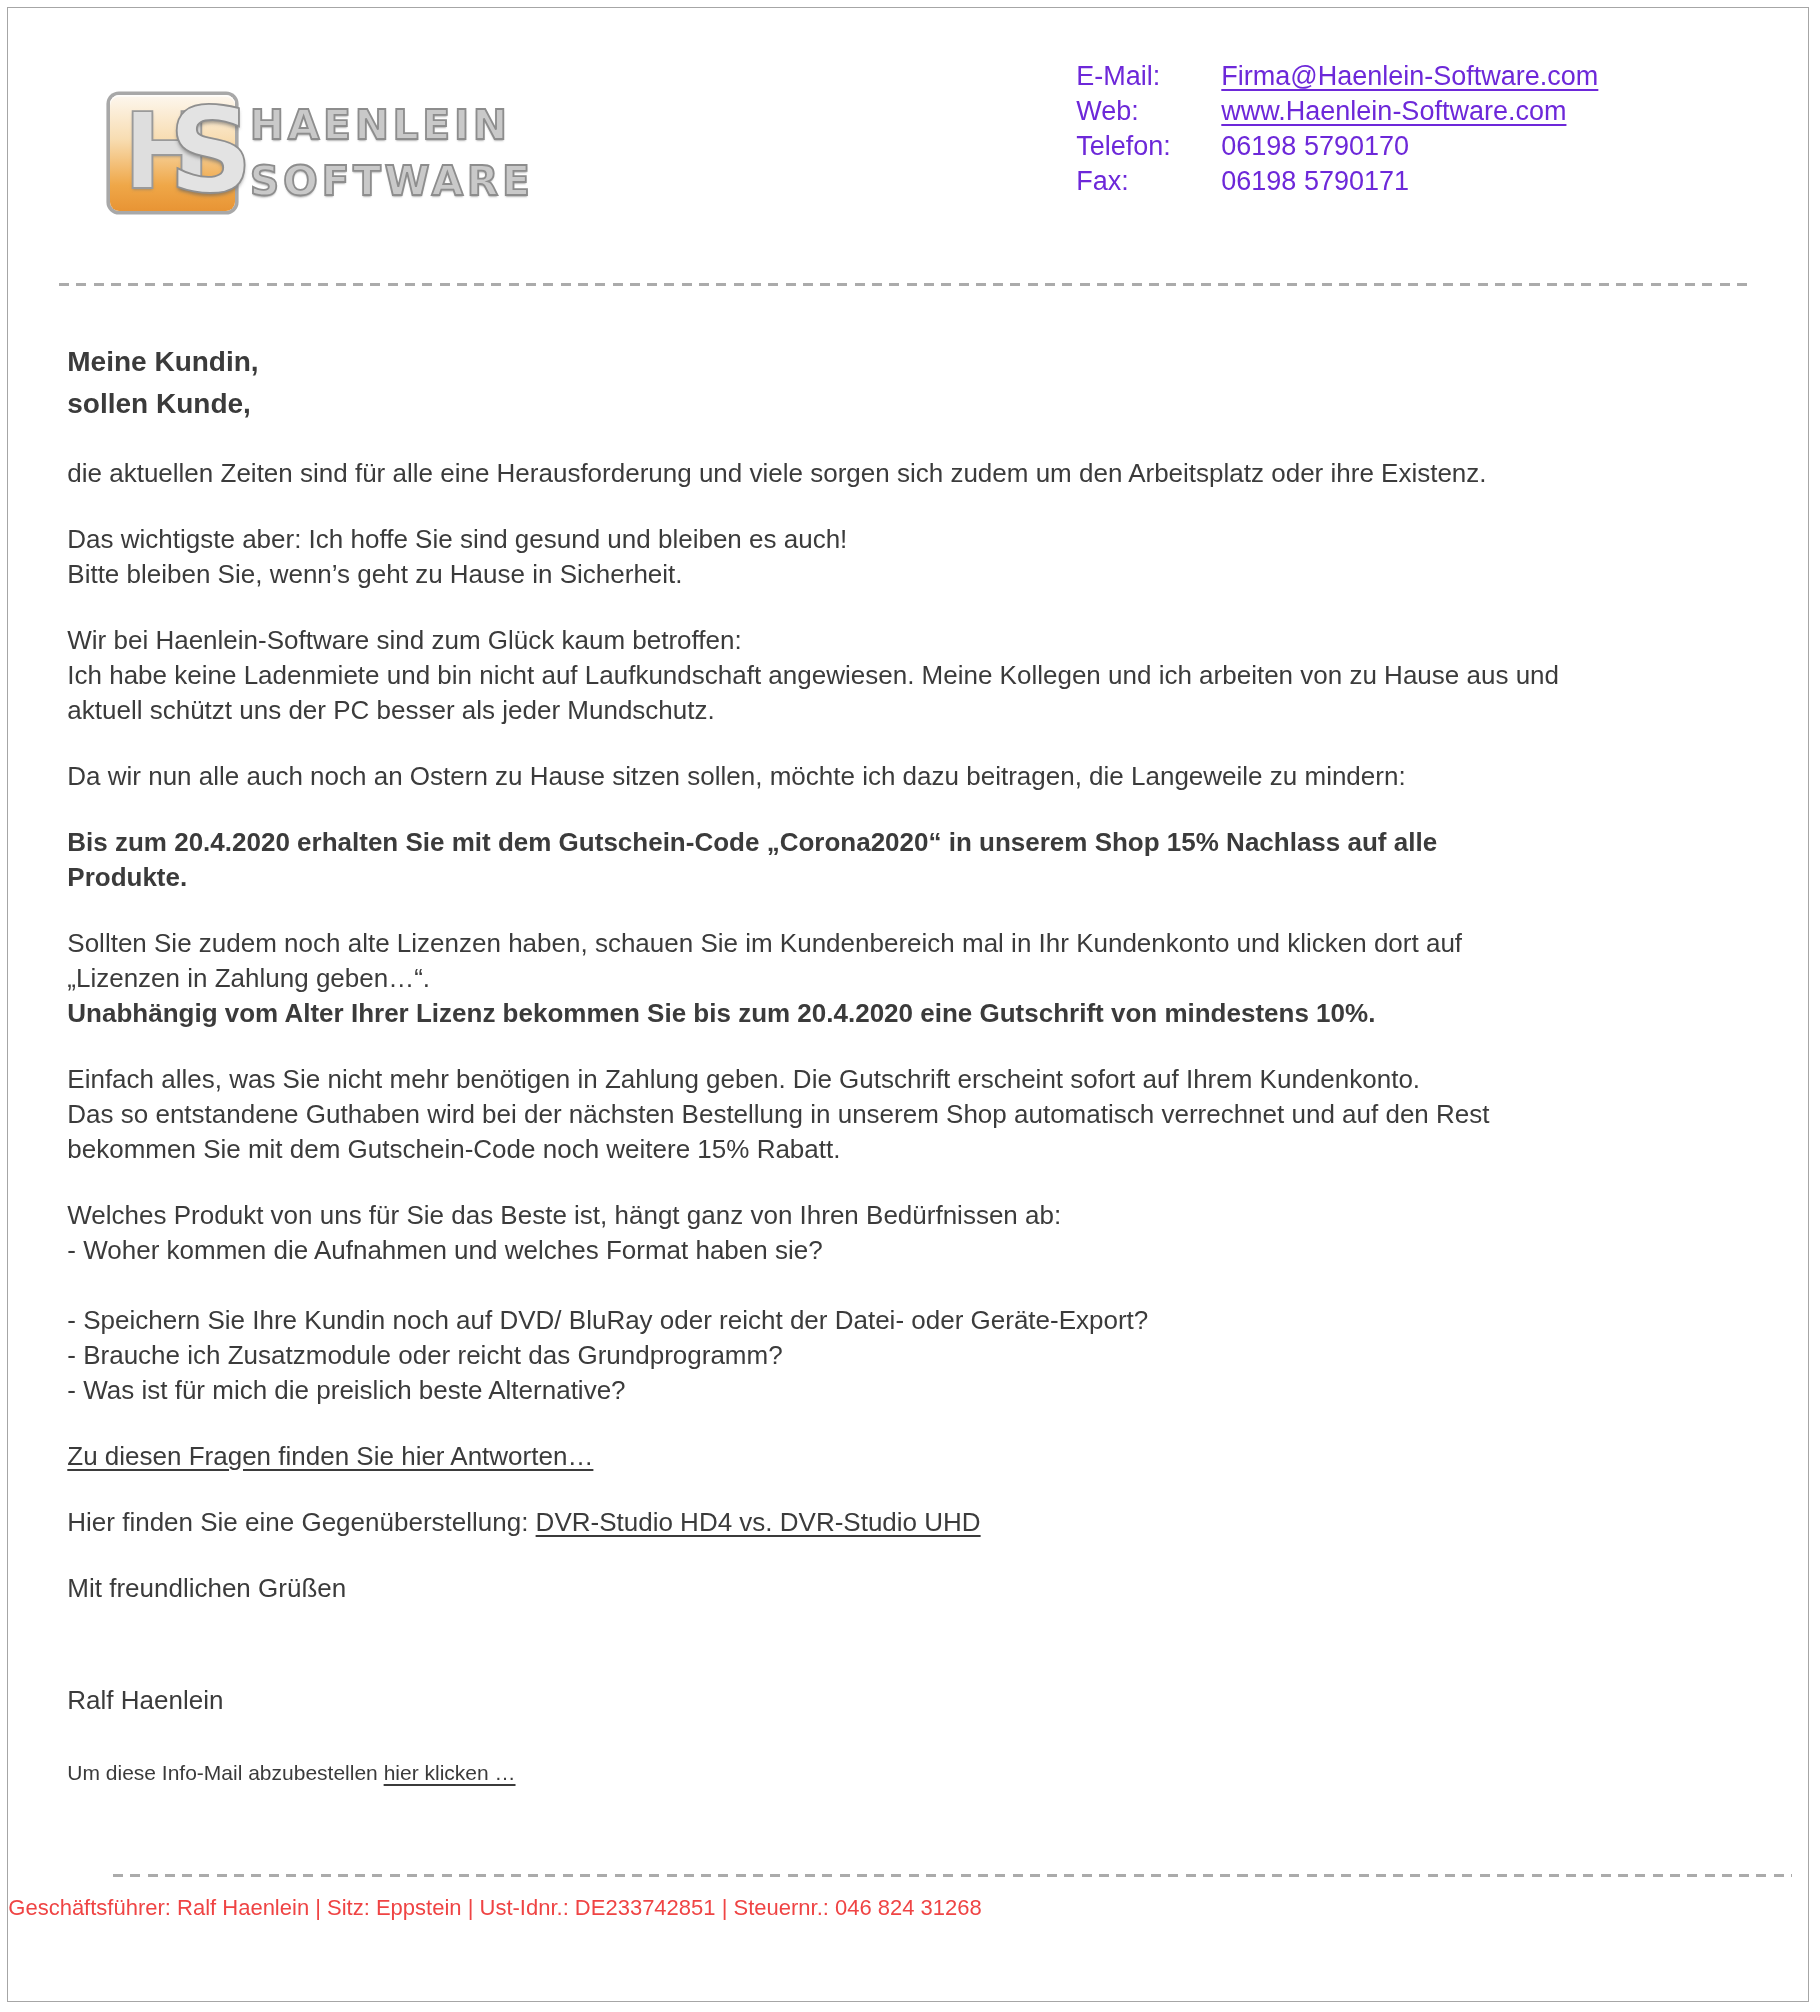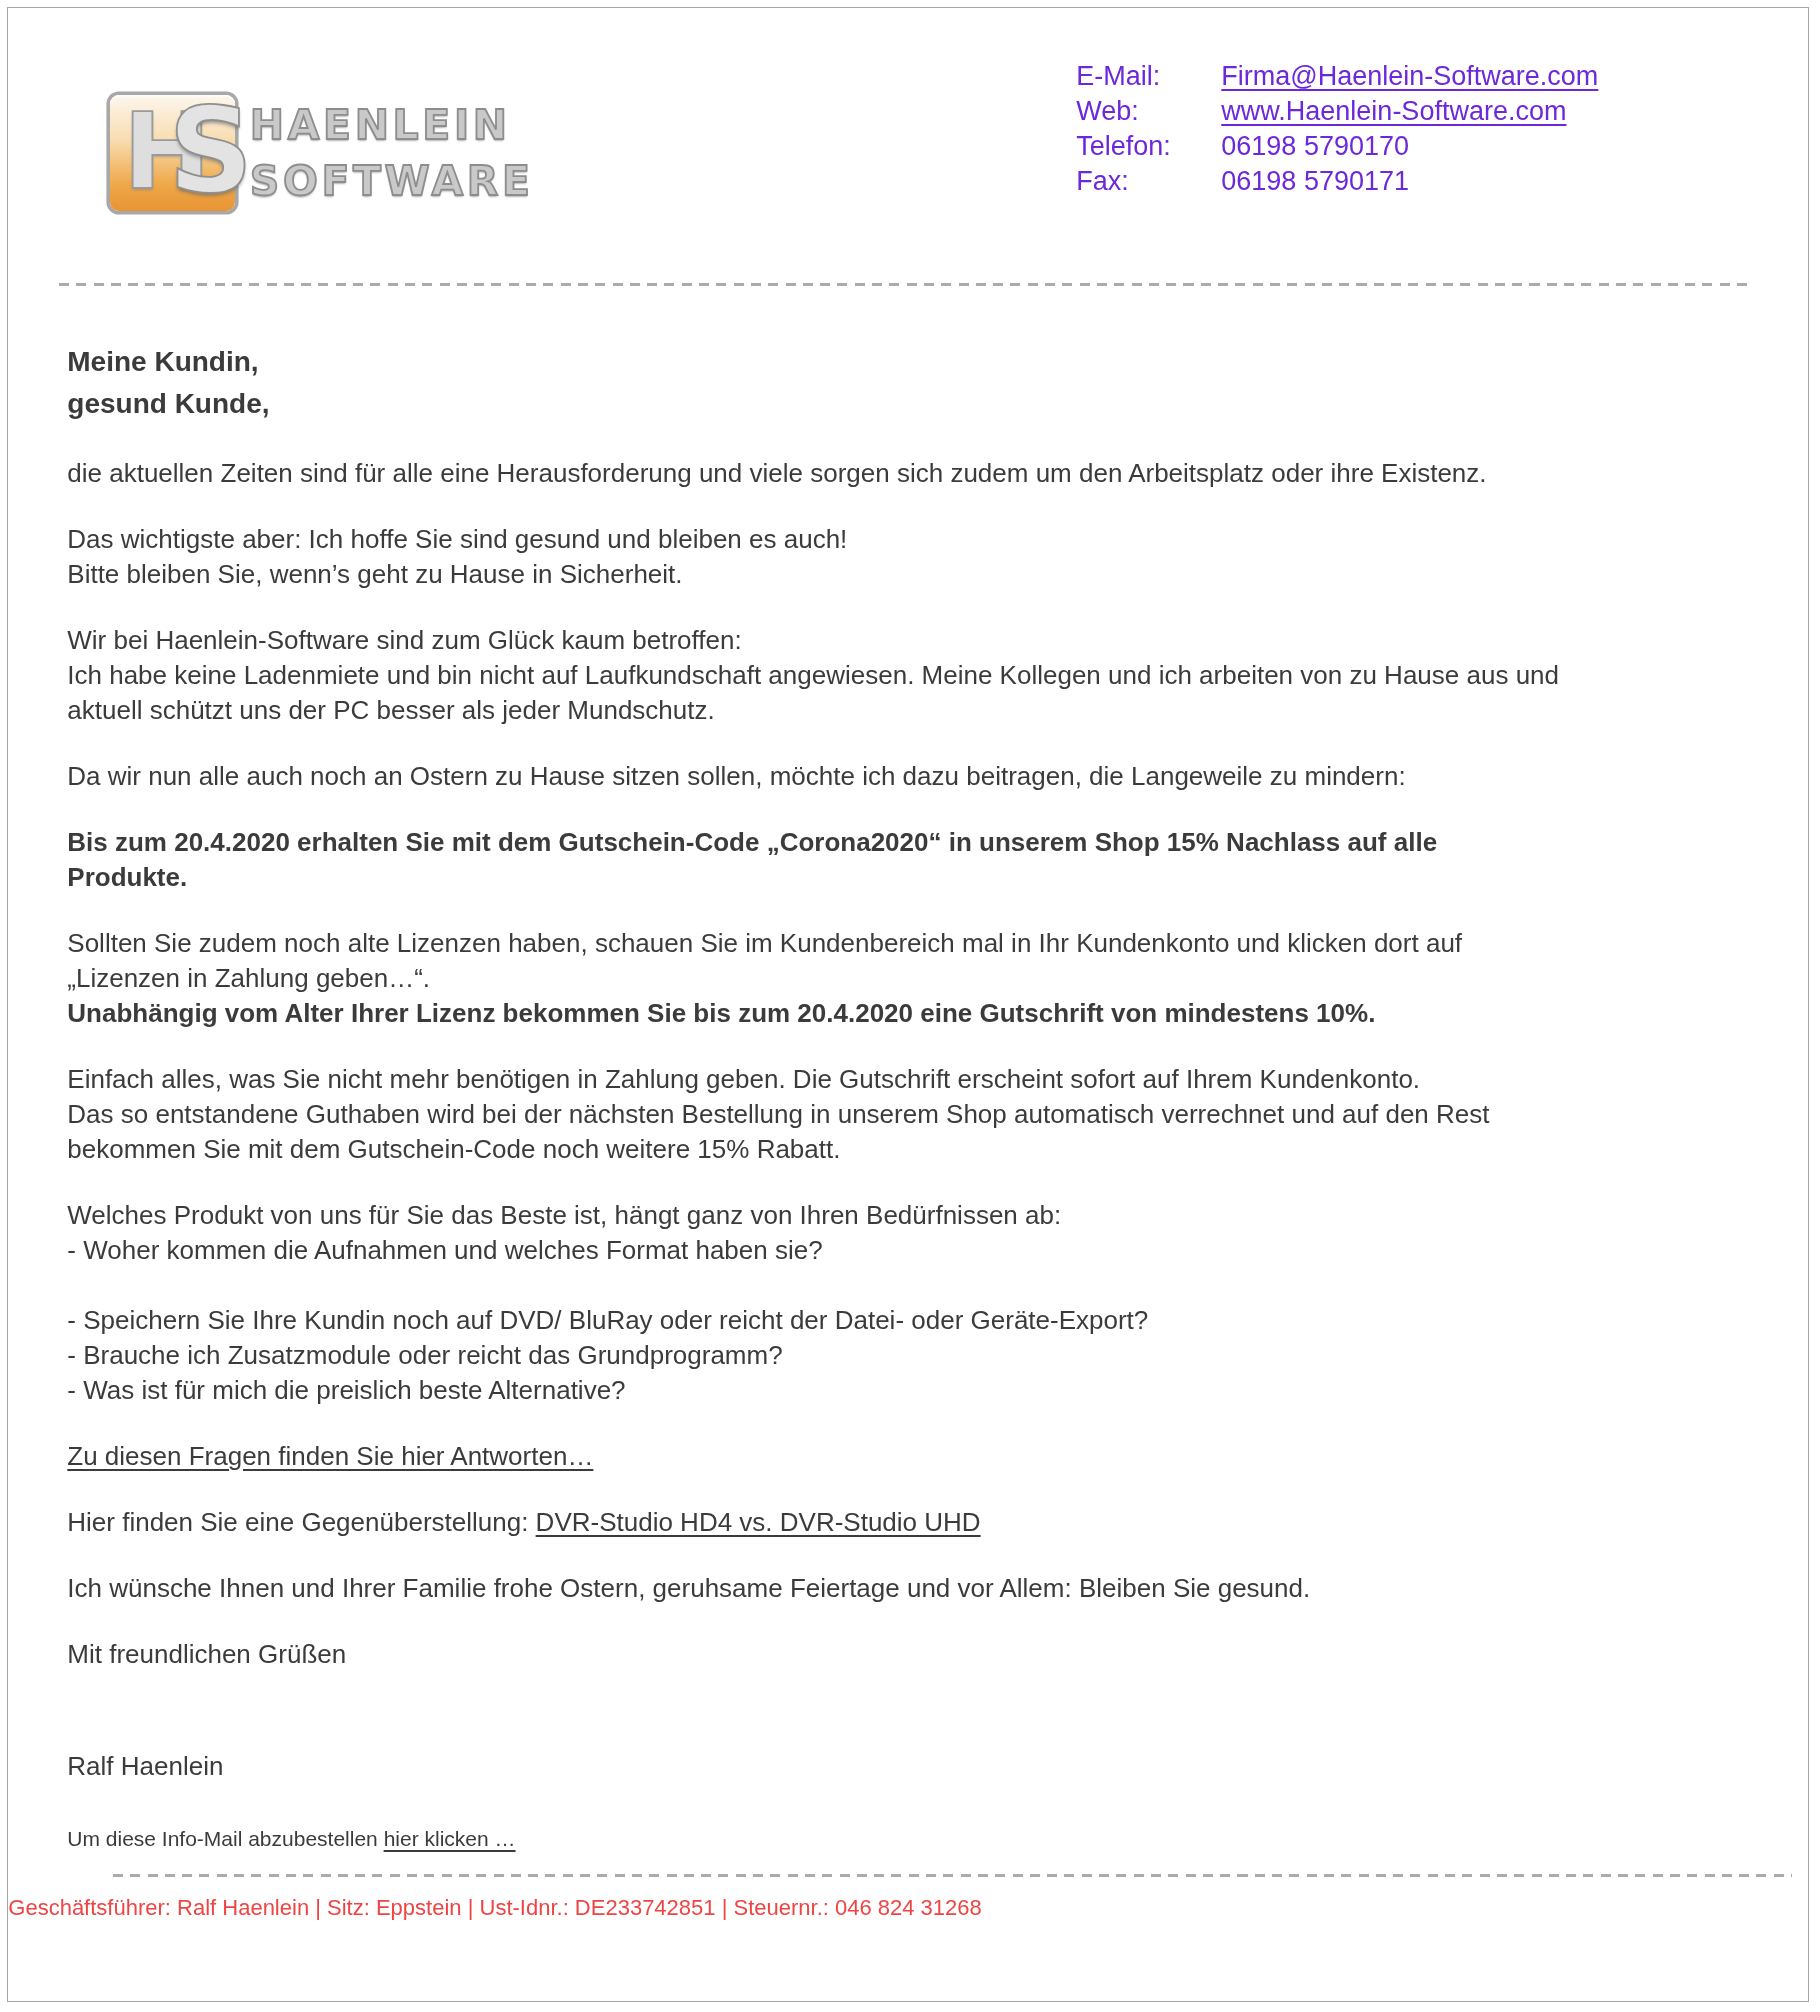--- a/index.html
+++ b/index.html
@@ -126,21 +126,21 @@
     <div class="cell">Fax:</div>
     <div class="cell">06198 5790171</div>
   </div>
 
   <div class="rule-top"></div>
 
   <div class="content">
 
     <div class="salutation">
       <span>Meine Kundin,</span><br>
-      <span>gesund Kunde,</span>
+      <span>sollen Kunde,</span>
     </div>
 
     <p>
       <span>die aktuellen Zeiten sind für alle eine Herausforderung und viele sorgen sich zudem um den Arbeitsplatz oder ihre Existenz.</span>
     </p>
 
     <p>
       <span>Das wichtigste aber: Ich hoffe Sie sind gesund und bleiben es auch!</span><br>
       <span>Bitte bleiben Sie, wenn’s geht zu Hause in Sicherheit.</span>
     </p>
@@ -182,23 +182,20 @@
     </p>
 
     <p>
       <a class="link" href="#">Zu diesen Fragen finden Sie hier Antworten…</a>
     </p>
 
     <p>
       <span>Hier finden Sie eine Gegenüberstellung: </span><a class="link" href="#">DVR-Studio HD4 vs. DVR-Studio UHD</a>
     </p>
 
-    <p>
-      <span>Ich wünsche Ihnen und Ihrer Familie frohe Ostern, geruhsame Feiertage und vor Allem: Bleiben Sie gesund.</span>
-    </p>
 
     <p class="closing">
       <span>Mit freundlichen Grüßen</span>
     </p>
 
     <p class="signature">
       <span>Ralf Haenlein</span>
     </p>
 
     <p class="unsubscribe">

